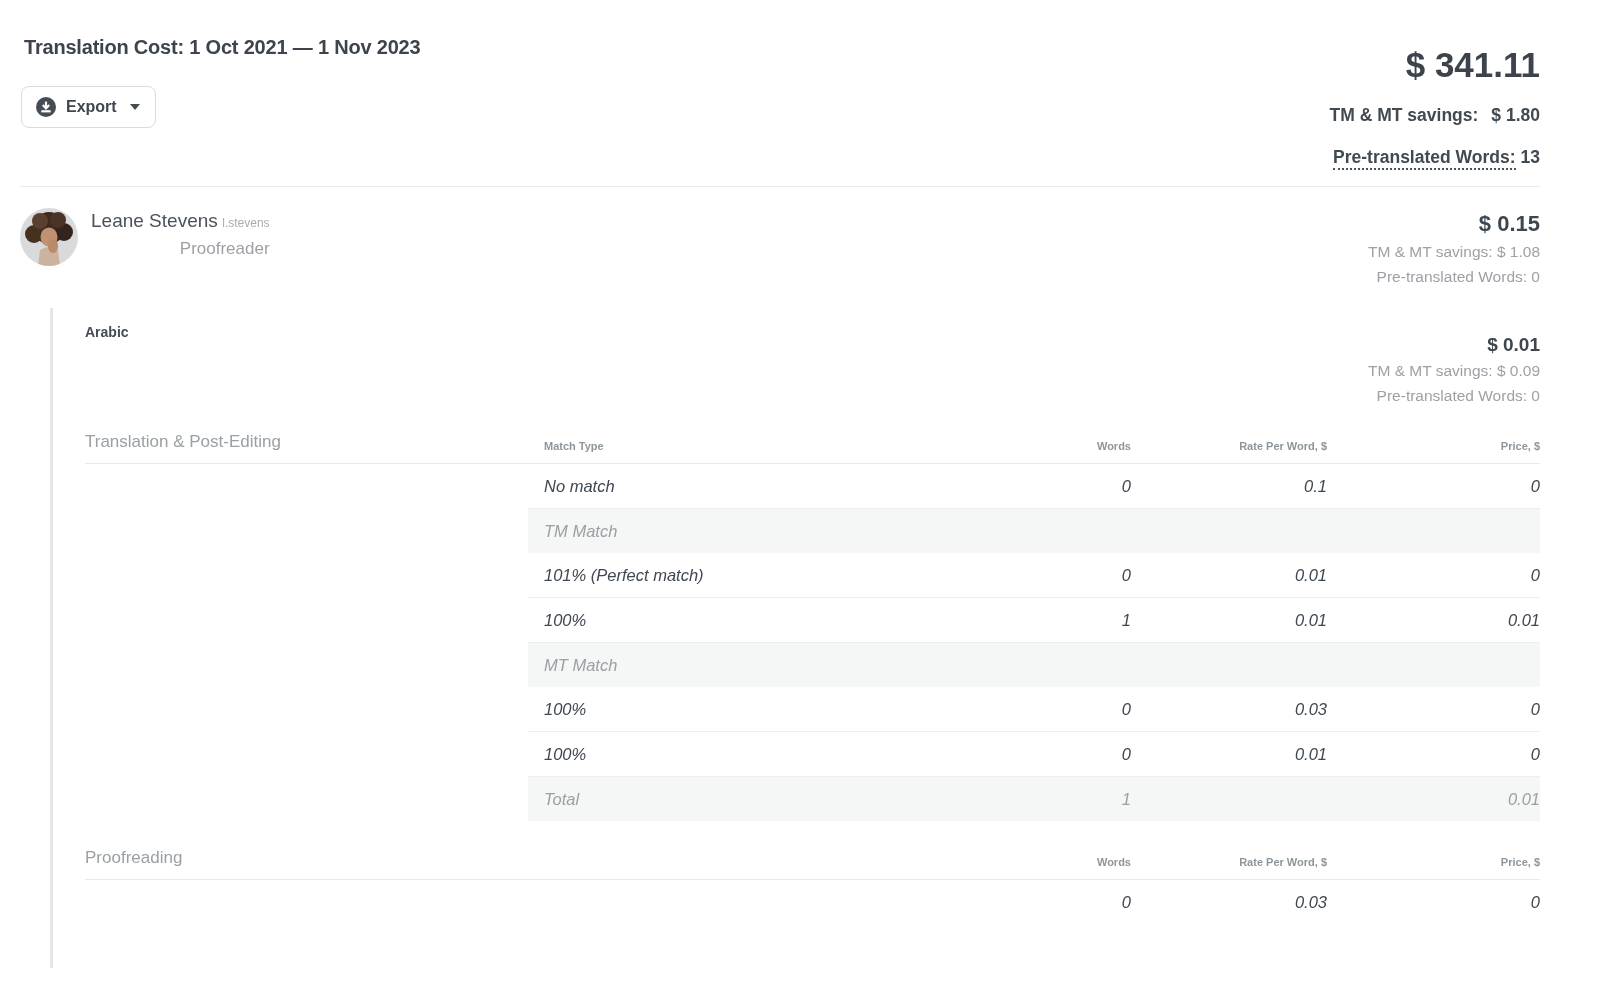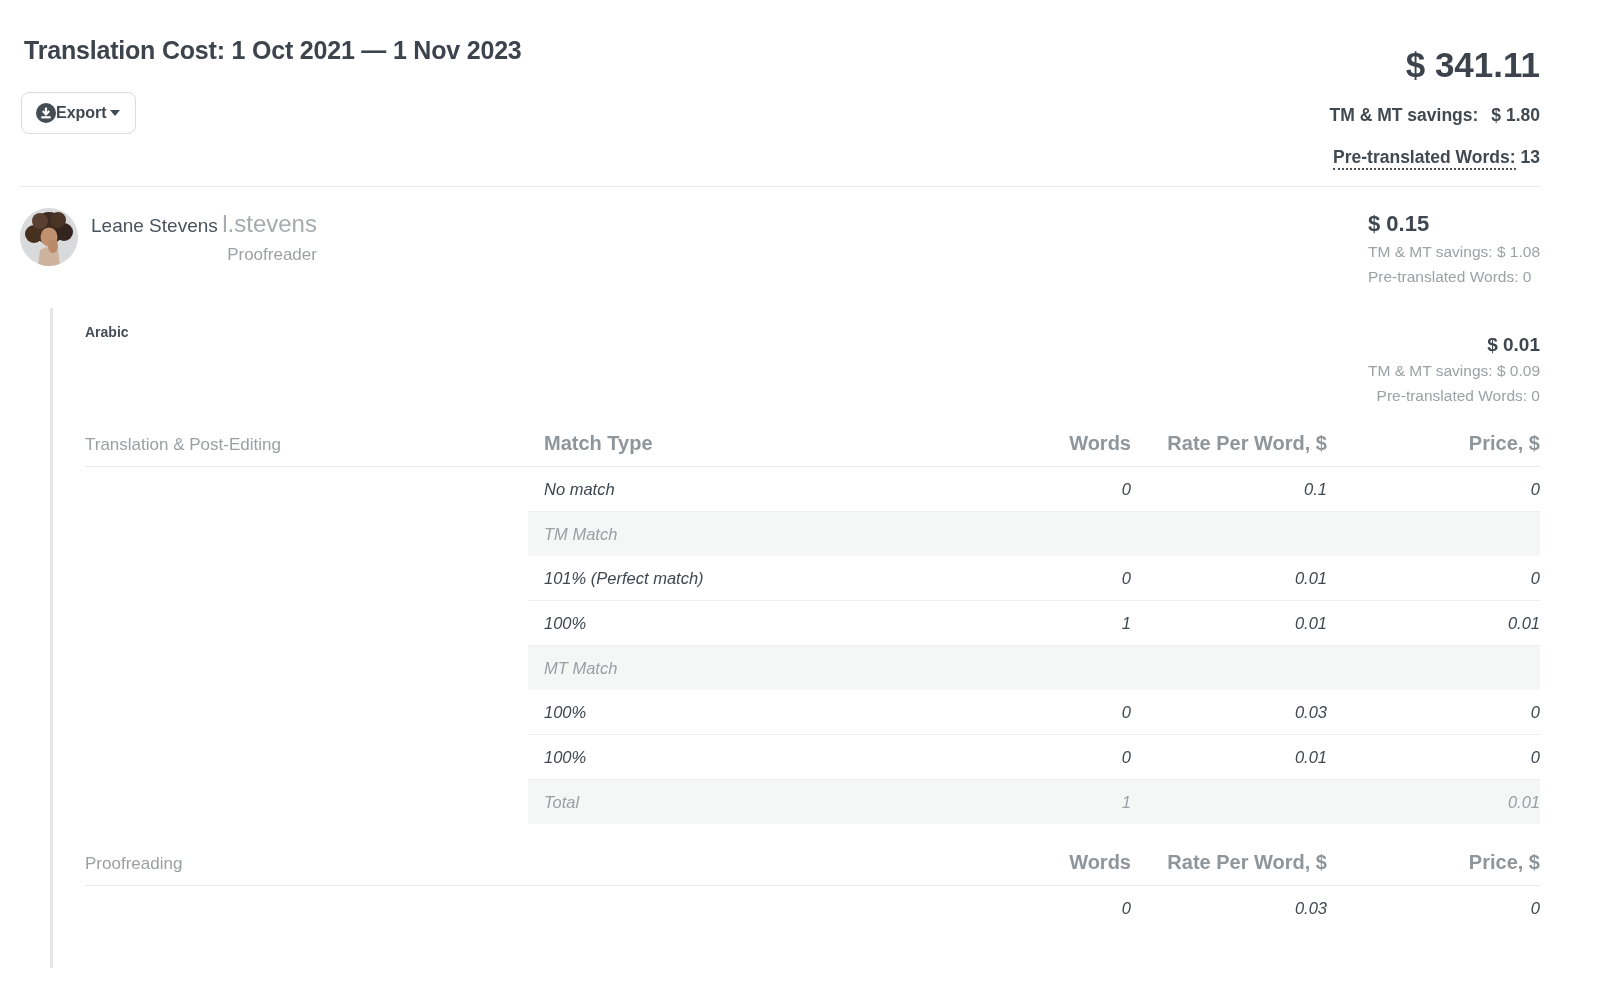--- a/index.html
+++ b/index.html
@@ -6,23 +6,23 @@
   html,body { margin:0; padding:0; }
   body {
     width:1600px; height:986px; background:#ffffff; overflow:hidden;
     font-family:"Liberation Sans","DejaVu Sans",sans-serif;
     color:#414a53;
   }
   .page { width:1600px; height:986px; padding:0 60px 0 20px; }
 
   
   .top { display:flex; justify-content:space-between; align-items:flex-start; padding-top:28px; }
-  .page-title { font-size:25px; font-weight:700; color:#3d444d; margin:8px 0 0 4px; letter-spacing:-0.2px; }
+  .page-title { font-size:20px; font-weight:700; color:#3d444d; margin:8px 0 0 4px; letter-spacing:-0.2px; }
   .export-btn {
-    margin:27px 0 0 1px; display:inline-flex; align-items:center; 
+    margin:27px 0 0 1px; display:inline-flex; align-items:center; gap:10px;
     background:#fff; border:1px solid #d9dbdd; border-radius:8px;
     padding:10px 15px 10px 14px; font-family:inherit;
     font-size:16px; font-weight:700; color:#3f474f; cursor:pointer;
   }
   .dl-icon { width:20px; height:20px; display:block; }
   .caret { width:0; height:0; border-left:5px solid transparent; border-right:5px solid transparent; border-top:6px solid #444c53; margin-left:3px; }
 
   .top-right { text-align:right; padding-top:17px; }
   .grand-total { font-size:35px; font-weight:700; color:#3c434c; line-height:1.15; }
   .sumline { margin-top:20px; font-size:17.5px; font-weight:700; color:#414951; line-height:1.25; }
@@ -31,41 +31,41 @@
   .dotted { border-bottom:2px dotted #4a525a; padding-bottom:1px; cursor:help; }
 
   .divider { border:none; border-top:1px solid #e8eaeb; margin:17px 0 0 0; }
 
   
   .user-row { display:flex; justify-content:space-between; padding-top:21px; }
   .user-left { display:flex; gap:13px; }
   .avatar { width:58px; height:58px; border-radius:50%; overflow:hidden; display:block; flex:0 0 auto; }
   .user-names { padding-top:2px; }
   .uname { font-size:19px; color:#4a525b; }
-  .ulogin { font-size:24px; color:#a7abaf; }
+  .ulogin { font-size:12px; color:#a7abaf; }
   .urole { font-size:17px; color:#9da1a5; margin-top:7px;text-align:right; }
-  .user-right { padding-top:3px; }
+  .user-right { text-align:right; padding-top:3px; }
   .user-total { font-size:22px; font-weight:700; color:#3e464f; }
   .sub { font-size:15.5px; color:#9da1a6; margin-top:6px; line-height:1.2; }
 
   
   .lang-block { margin-left:30px; margin-top:22px; border-left:3px solid #e5e6e8; padding-left:32px; padding-bottom:16px; min-height:660px; }
   .lang-head { display:flex; justify-content:space-between; padding-top:14px; }
   .lang-name { font-size:14px; font-weight:700; color:#454d56; padding-top:2px; }
   .lang-right { text-align:right;margin-top:12px; }
   .lang-total { font-size:19px; font-weight:700; color:#3e464f; }
 
   
   .service { margin-top:27px; }
   .svc-header {
     display:grid; grid-template-columns:443px 1fr 220px 196px 213px;
     align-items:end; padding-bottom:11px; border-bottom:1px solid #e8eaea;
   }
   .svc-label { font-size:17px; color:#9aa0a4; }
-  .colh { font-size:20px; font-weight:700; color:#8f969b; }
+  .colh { font-size:11px; font-weight:700; color:#8f969b; }
   .c-match { padding-left:16px; }
   .c-num { text-align:right; }
 
   .rows { margin-left:443px; }
   .trow {
     display:grid; grid-template-columns:1fr 220px 196px 213px;
     align-items:center; height:45px; font-size:16.5px; color:#3f4750;font-style:italic;
   }
   .t-data { border-bottom:1px solid #edefef; background:#fff; }
   .t-group, .t-total { background:#f5f6f6; color:#9aa0a4; height:44px; }

